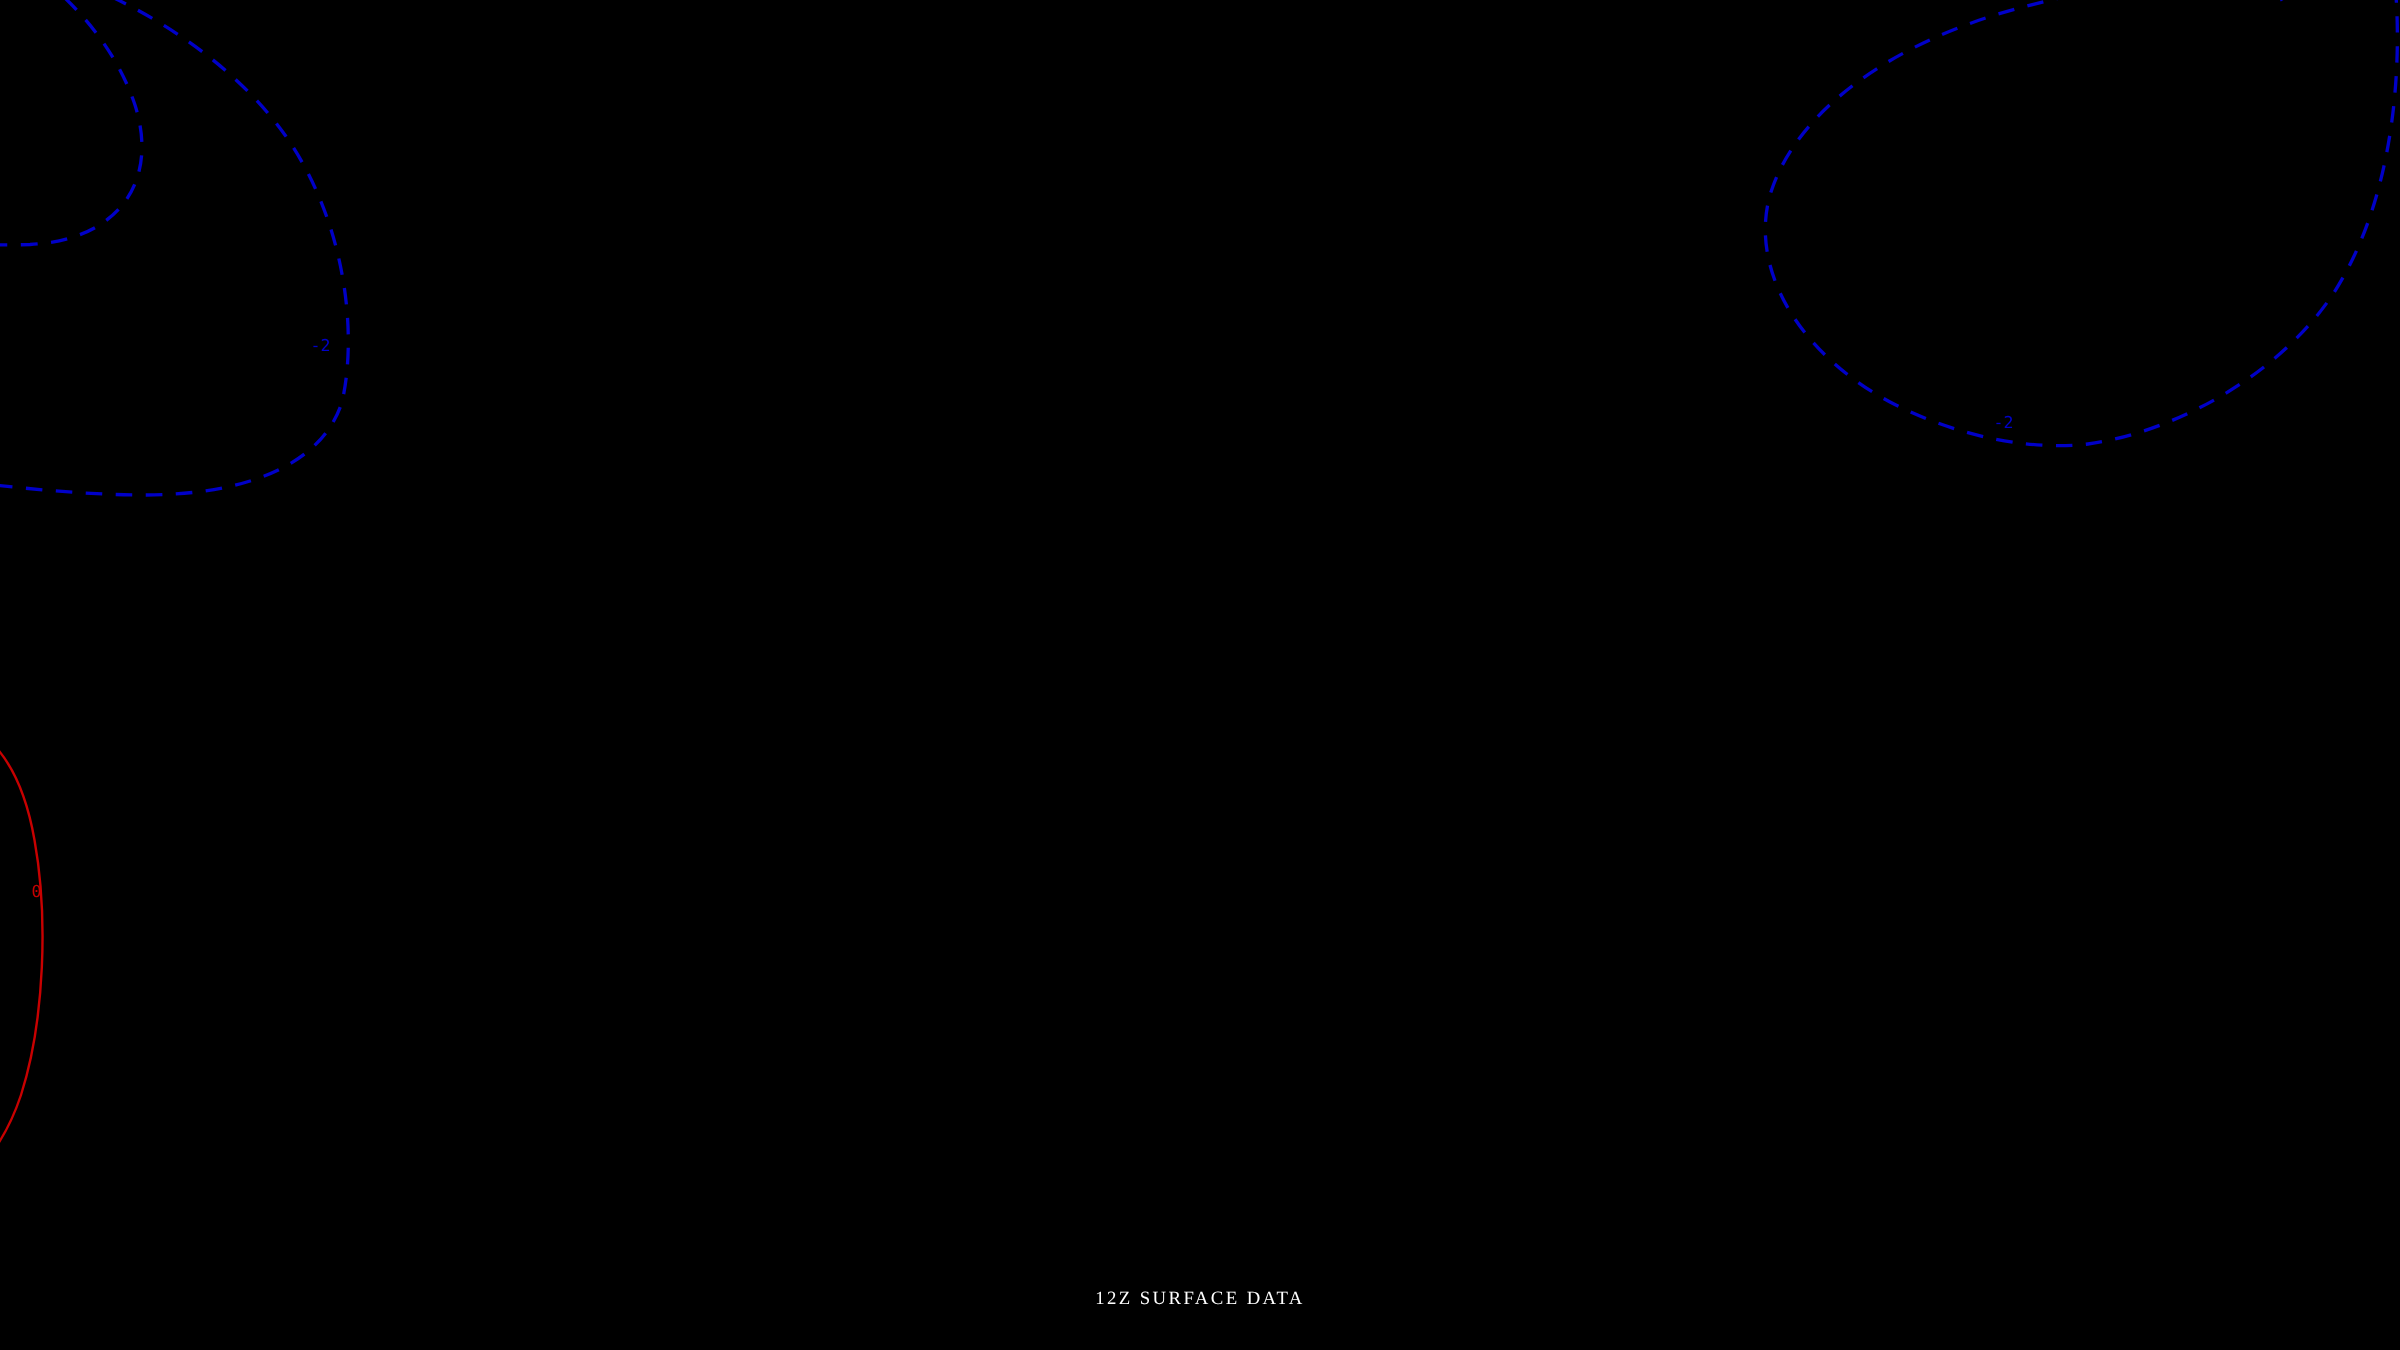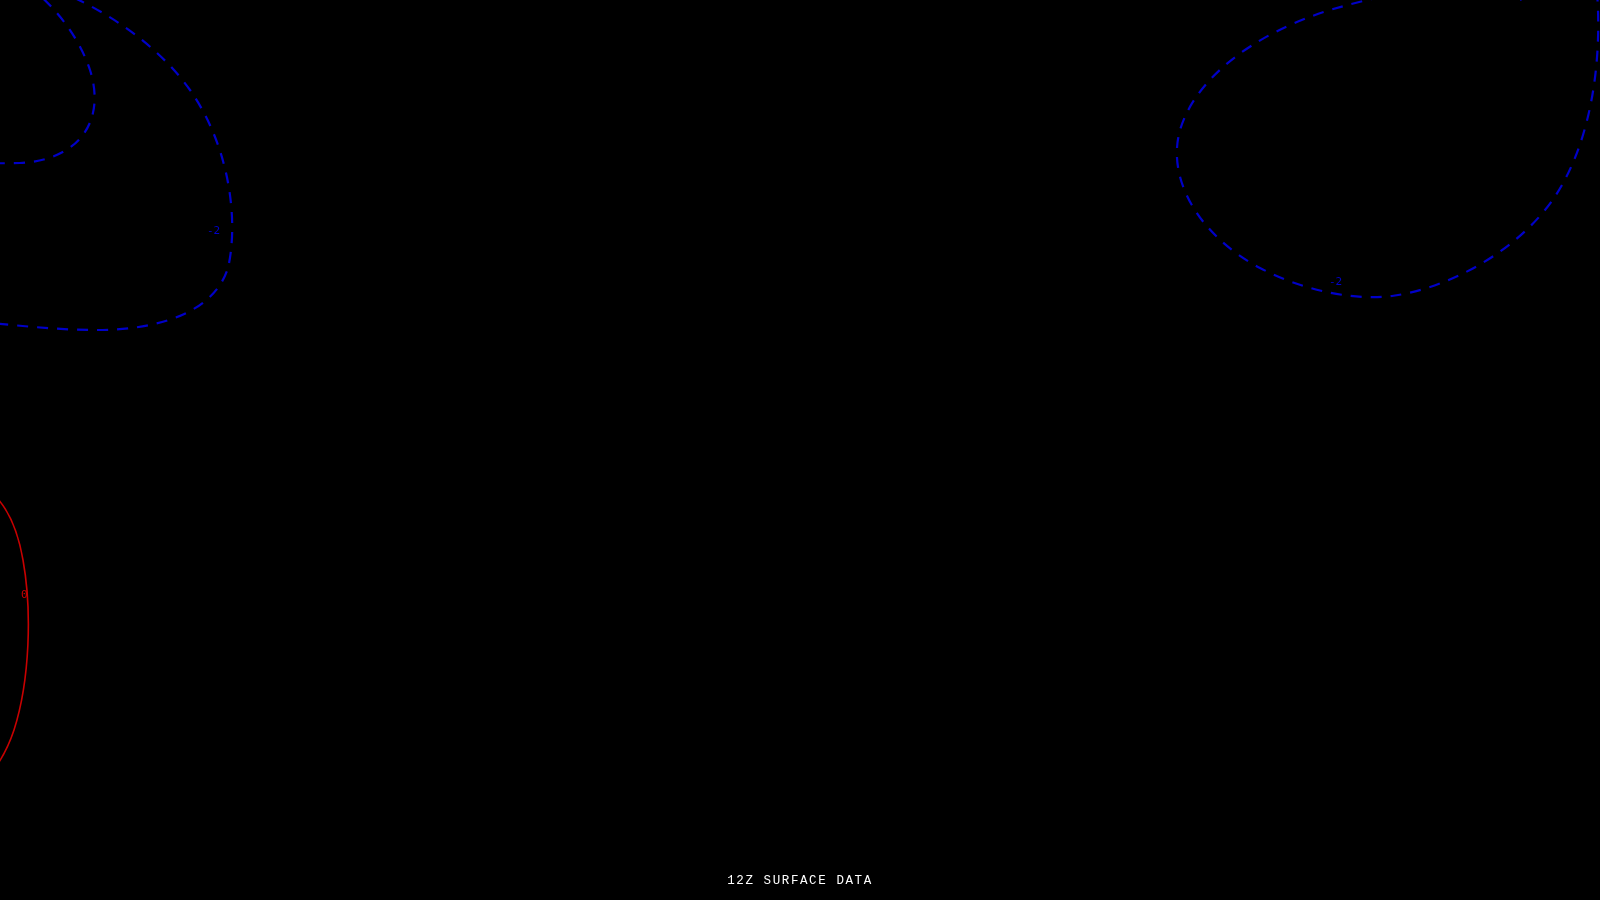--- a/index.html
+++ b/index.html
@@ -44,25 +44,24 @@
   .contour-label.blue { fill: #0000c8; }
   .contour-label.red  { fill: #c80000; }
 
   #caption {
     position: absolute;
     left: 0;
     right: 0;
     top: 858px;
     text-align: center;
     color: #ffffff;
-    font-family: Liberation Mono, monospace;
+    font-family: Liberation Serif, serif;
     font-size: 12.5px;
     letter-spacing: 1.6px;
     white-space: pre;
-    margin-top: 16px;
   }
 </style>
 </head>
 <body>
 
 <div id="root">
 
   <svg id="chart-svg" viewBox="0 0 1600 900" xmlns="http://www.w3.org/2000/svg">
 
     <rect x="0" y="0" width="1600" height="900" fill="#000000"></rect>

